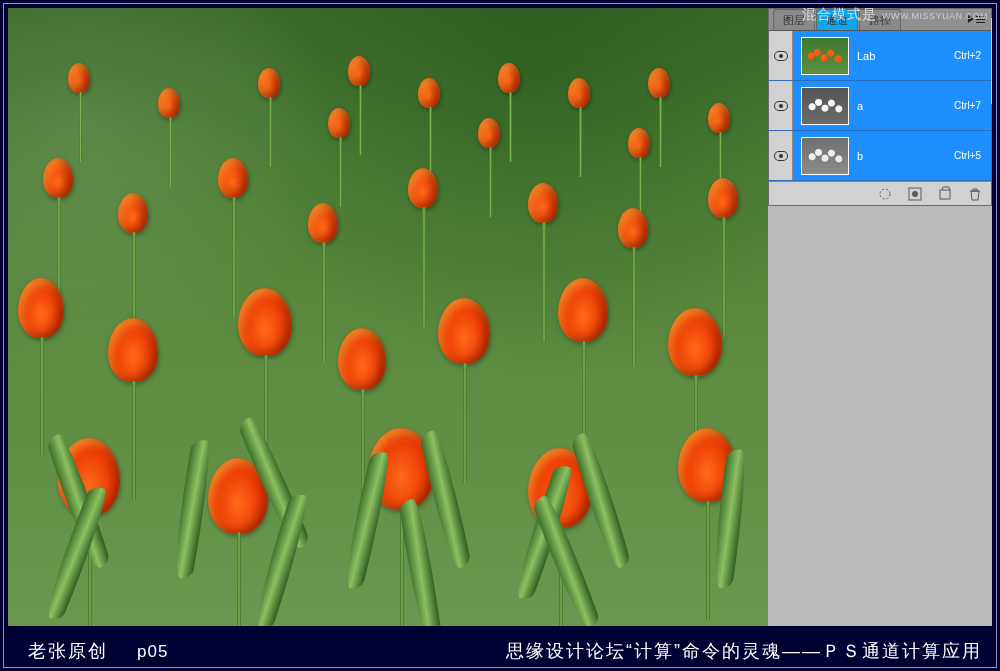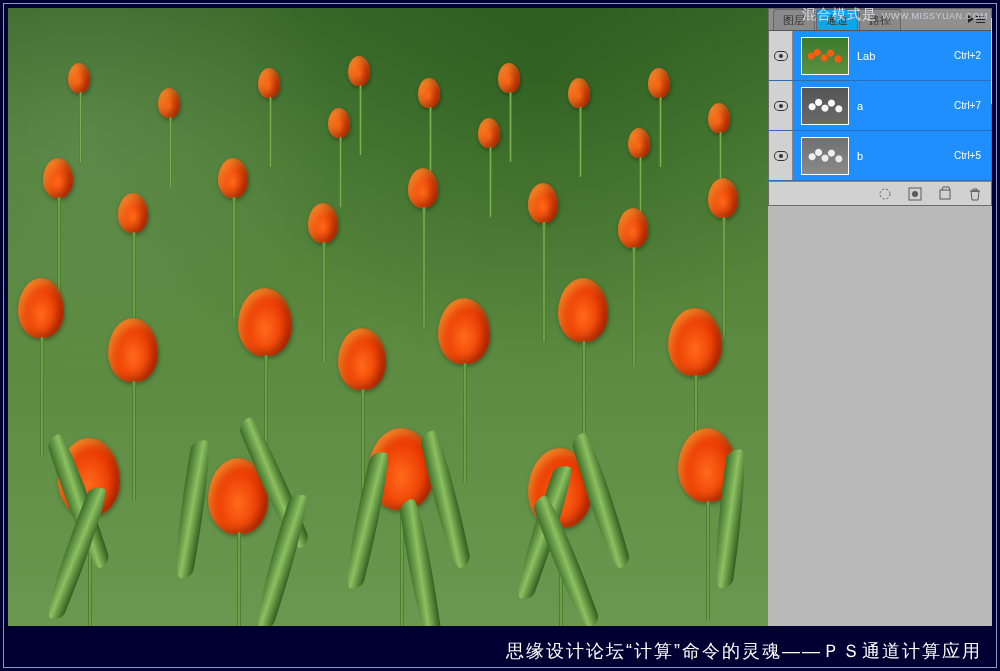--- a/index.html
+++ b/index.html
@@ -317,14 +317,18 @@
             </svg>
         </div>
       </div>
     </div>
 
     <div class="gray-fill"></div>
   </div>
 </div>
 
 <div class="caption">
+  <div class="left">
+    <span>老张原创</span>
+    <span class="pg">p05</span>
+  </div>
   <div class="right">思缘设计论坛“计算”命令的灵魂——ＰＳ通道计算应用</div>
 </div>
 
 </body></html>

